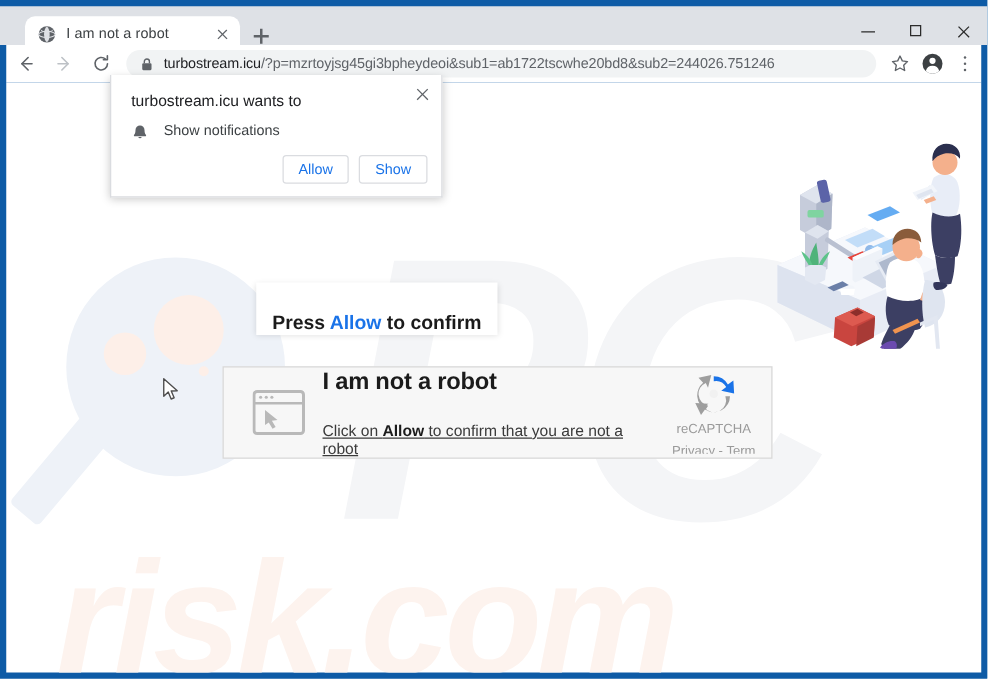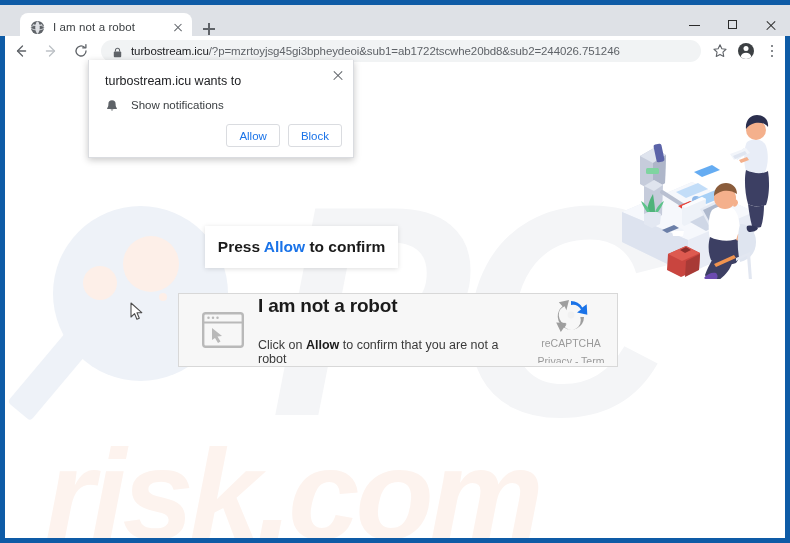--- a/index.html
+++ b/index.html
@@ -241,21 +241,21 @@
   .illus { position: absolute; right: 6px; top: 28px; width: 175px; height: 185px; }
 
   
   .banner {
     position: absolute;
     left: 200px; top: 160px;
     width: 193px; height: 42px;
     background: #ffffff;
     box-shadow: 0 1px 5px rgba(0,0,0,0.13);
     display: flex;
-    align-items: center;
+    align-items: flex-end;
     justify-content: center;
   }
   .banner-text {
     font-size: 15.5px;
     font-weight: bold;
     color: #1b1b1b;
   }
   .banner-text .hl { color: #1a73e8; }
 
   
@@ -265,21 +265,21 @@
     width: 440px; height: 74px;
     background: #f7f7f7;
     border: 1px solid #d8d8d8;
     box-sizing: border-box;
     display: flex;
     align-items: center;
   }
   .cap-icon { width: 42px; height: 36px; margin: 0 14px 0 23px; flex: 0 0 42px; }
   .cap-texts { flex: 1 1 auto; }
   .cap-title { font-size: 19px; font-weight: bold; color: #1b1b1b; line-height: 1.25; letter-spacing: -0.2px; }
-  .cap-sub { font-size: 12.5px; color: #3a3a3a; margin-top: 20px; }
+  .cap-sub { font-size: 12.5px; color: #3a3a3a; margin-top: 20px; text-decoration: underline; }
   .cap-sub b { font-weight: bold; color: #1b1b1b; }
   .cap-brand {
     width: 92px;
     flex: 0 0 92px;
     text-align: center;
     overflow: hidden;
     height: 66px;
     position: relative;
   }
   .cap-brand .logo { width: 100%; height: 36px; display:flex; align-items:center; justify-content:center; }
@@ -570,16 +570,16 @@
       <span class="bell">
         <svg width="14" height="14" viewBox="0 0 14 14">
           <path d="M7 1.3a3.6 3.6 0 0 1 3.6 3.6c0 2.6.7 3.4 1.2 4 .3.4 0 1-.5 1H2.7c-.5 0-.8-.6-.5-1 .5-.6 1.2-1.4 1.2-4A3.6 3.6 0 0 1 7 1.3z" fill="#5f6368"></path>
           <path d="M5.6 10.6a1.5 1.5 0 0 0 2.8 0z" fill="#5f6368"></path>
         </svg>
       </span>
       <span class="perm-opt">Show notifications</span>
     </div>
     <div class="perm-btns">
       <button class="pbtn">Allow</button>
-      <button class="pbtn">Block</button>
+      <button class="pbtn">Show</button>
     </div>
   </div>
 </div>
 
 </body></html>

